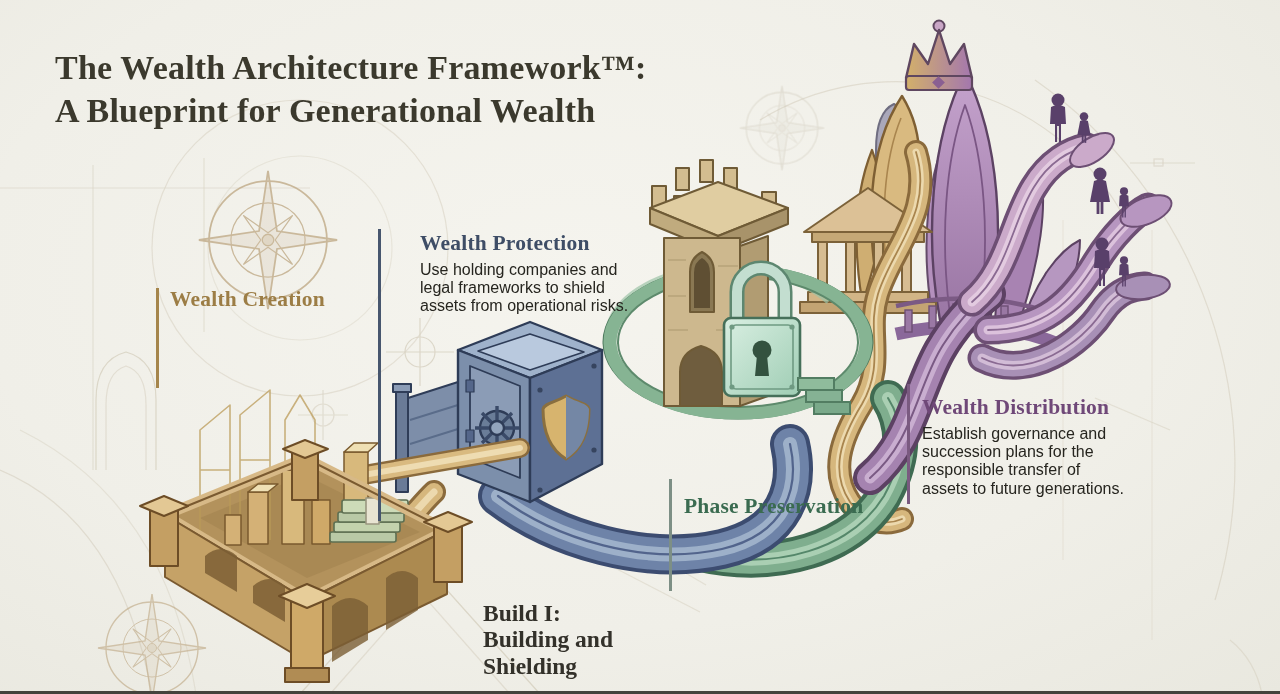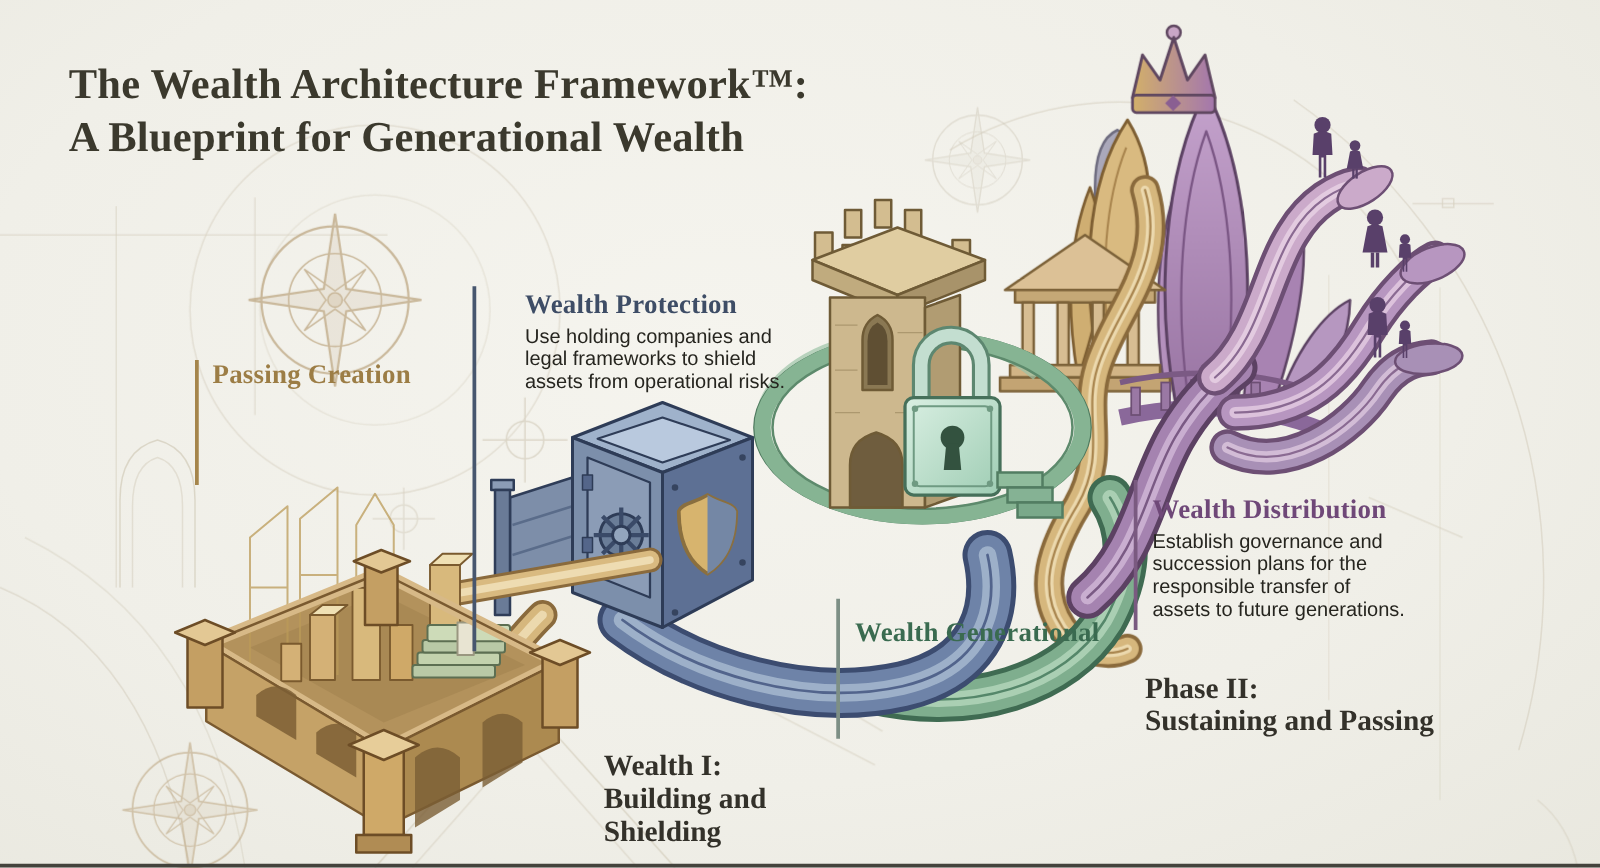--- a/index.html
+++ b/index.html
@@ -357,46 +357,44 @@
         <rect x="285" y="668" width="44" height="14" fill="#b08c54"></rect>
       </g>
     </g>
   </svg>
 
   <h1 class="title"><span>The Wealth Architecture Framework™:</span>
 <span>A Blueprint for Generational Wealth</span></h1>
 
   <div class="stage-line" id="line-creation" style="background-color: rgb(165, 133, 75);"></div>
   <div class="stage" id="stage-creation">
-    <h3 style="color: rgb(156, 125, 69);">Passing Creation</h3>
+    <h3 style="color: rgb(156, 125, 69);">Wealth Creation</h3>
   </div>
 
   <div class="stage-line" id="line-protection" style="background-color: rgb(71, 86, 110);"></div>
   <div class="stage" id="stage-protection">
     <h3 style="color: rgb(62, 77, 102);">Wealth Protection</h3>
     <p>Use holding companies and
 legal frameworks to shield
 assets from operational risks.</p>
   </div>
 
   <div class="stage-line" id="line-preservation" style="background-color: rgb(125, 143, 133);"></div>
   <div class="stage" id="stage-preservation">
-    <h3 style="color: rgb(58, 107, 80);">Wealth Generational</h3>
+    <h3 style="color: rgb(58, 107, 80);">Phase Preservation</h3>
   </div>
 
   <div class="stage-line" id="line-distribution" style="background-color: rgb(122, 90, 128);"></div>
   <div class="stage" id="stage-distribution">
     <h3 style="color: rgb(111, 72, 120);">Wealth Distribution</h3>
     <p>Establish governance and
 succession plans for the
 responsible transfer of
 assets to future generations.</p>
   </div>
 
-  <div class="phase" id="phase-1"><span>Wealth I:</span>
+  <div class="phase" id="phase-1"><span>Build I:</span>
 <span>Building and
 Shielding</span></div>
 
-  <div class="phase" id="phase-2"><span>Phase II:</span>
-<span>Sustaining and Passing</span></div>
 
   <div class="bottom-strip"></div>
 </div>
 
 </body></html>

